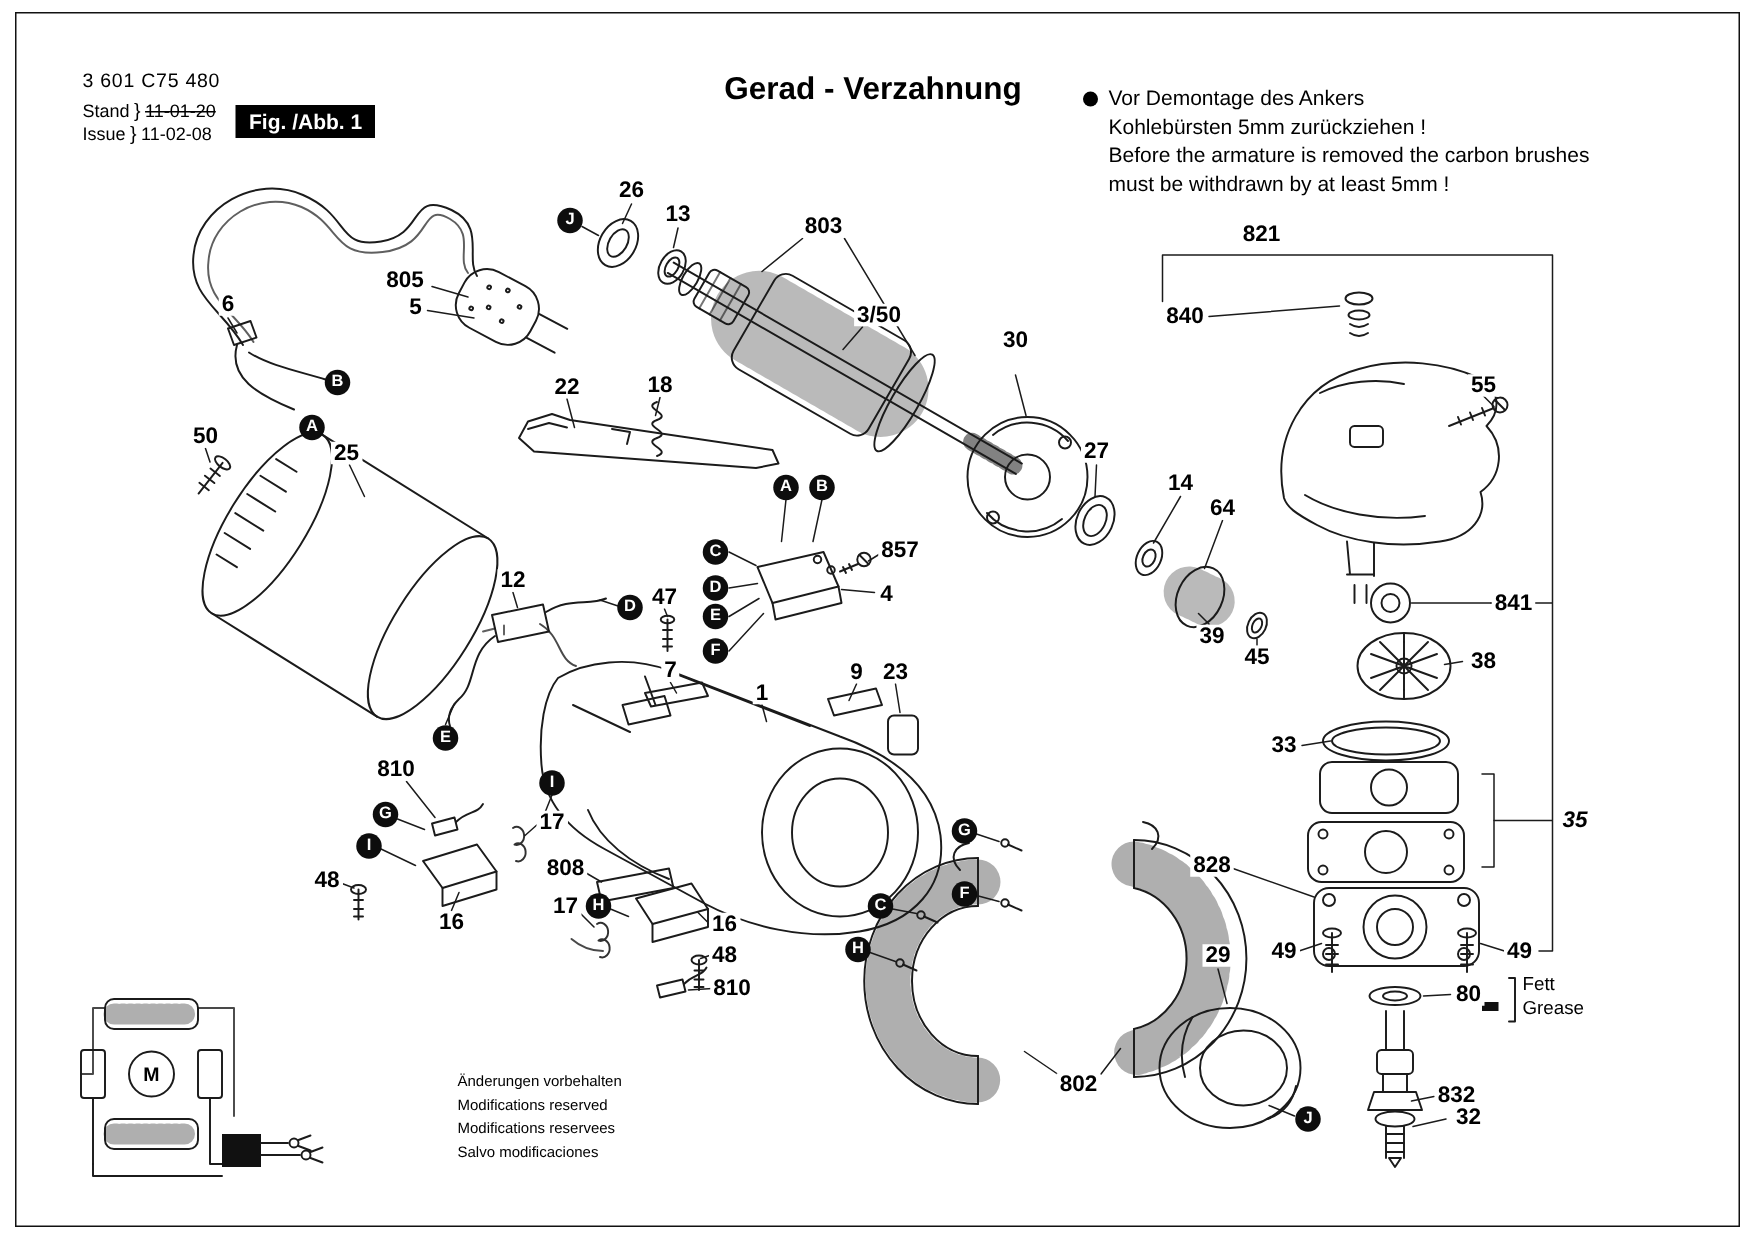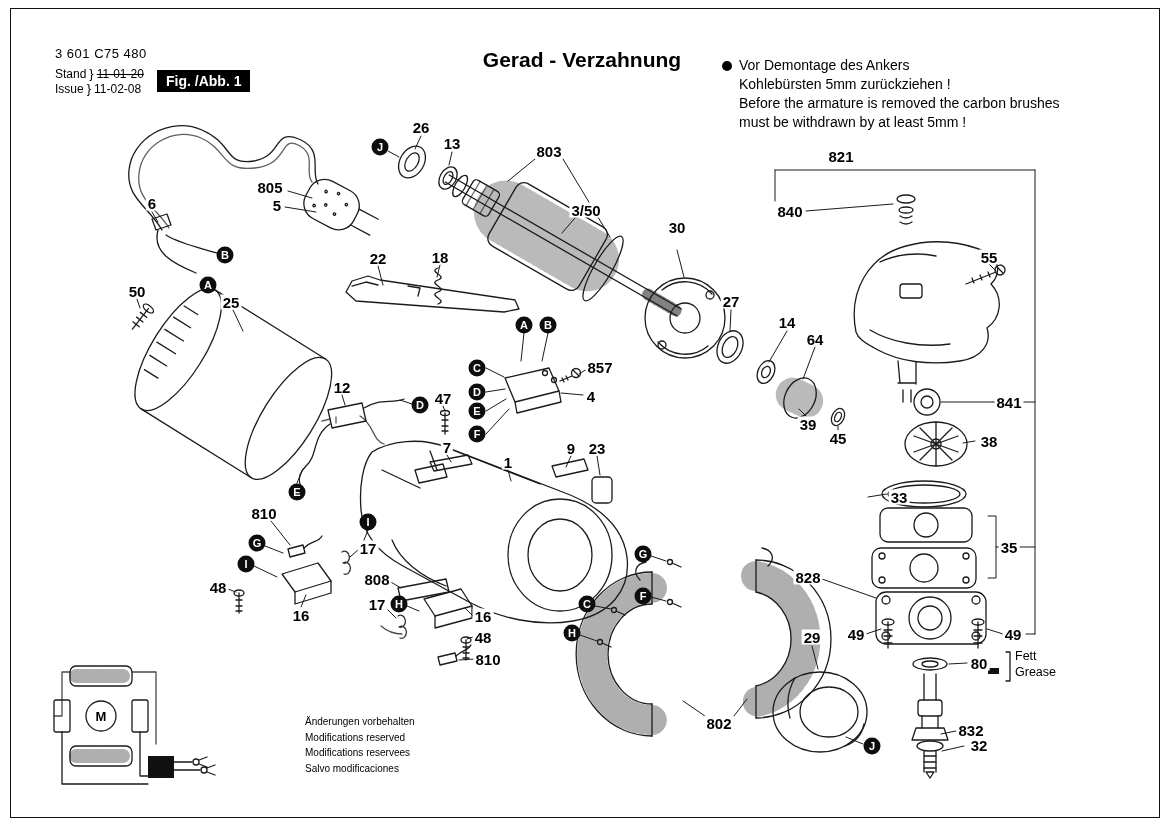--- a/index.html
+++ b/index.html
@@ -390,22 +390,22 @@
       <div class="part-label" style="left: 591px; top: 396px;">4</div>
       <div class="part-label" style="left: 989px; top: 441px;">38</div>
       <div class="part-label" style="left: 342px; top: 387px;">12</div>
       <div class="part-label" style="left: 443px; top: 398px;">47</div>
       <div class="part-label" style="left: 808px; top: 424px;">39</div>
       <div class="part-label" style="left: 838px; top: 438px;">45</div>
       <div class="part-label" style="left: 447px; top: 447px;">7</div>
       <div class="part-label" style="left: 508px; top: 462px;">1</div>
       <div class="part-label" style="left: 571px; top: 448px;">9</div>
       <div class="part-label" style="left: 597px; top: 448px;">23</div>
-      <div class="part-label" style="left: 856px; top: 497px; margin-left: 43px;">33</div>
-      <div class="part-label" style="left: 1009px; top: 547px;">35</div>
+      <div class="part-label" style="left: 856px; top: 497px;">33</div>
+      <div class="part-label" style="left: 1050px; top: 547px; font-style: italic;">35</div>
       <div class="part-label" style="left: 808px; top: 577px;">828</div>
       <div class="part-label" style="left: 264px; top: 513px;">810</div>
       <div class="part-label" style="left: 368px; top: 548px;">17</div>
       <div class="part-label" style="left: 377px; top: 579px;">808</div>
       <div class="part-label" style="left: 218px; top: 587px;">48</div>
       <div class="part-label" style="left: 301px; top: 615px;">16</div>
       <div class="part-label" style="left: 377px; top: 604px;">17</div>
       <div class="part-label" style="left: 483px; top: 616px;">16</div>
       <div class="part-label" style="left: 483px; top: 637px;">48</div>
       <div class="part-label" style="left: 488px; top: 659px;">810</div>

